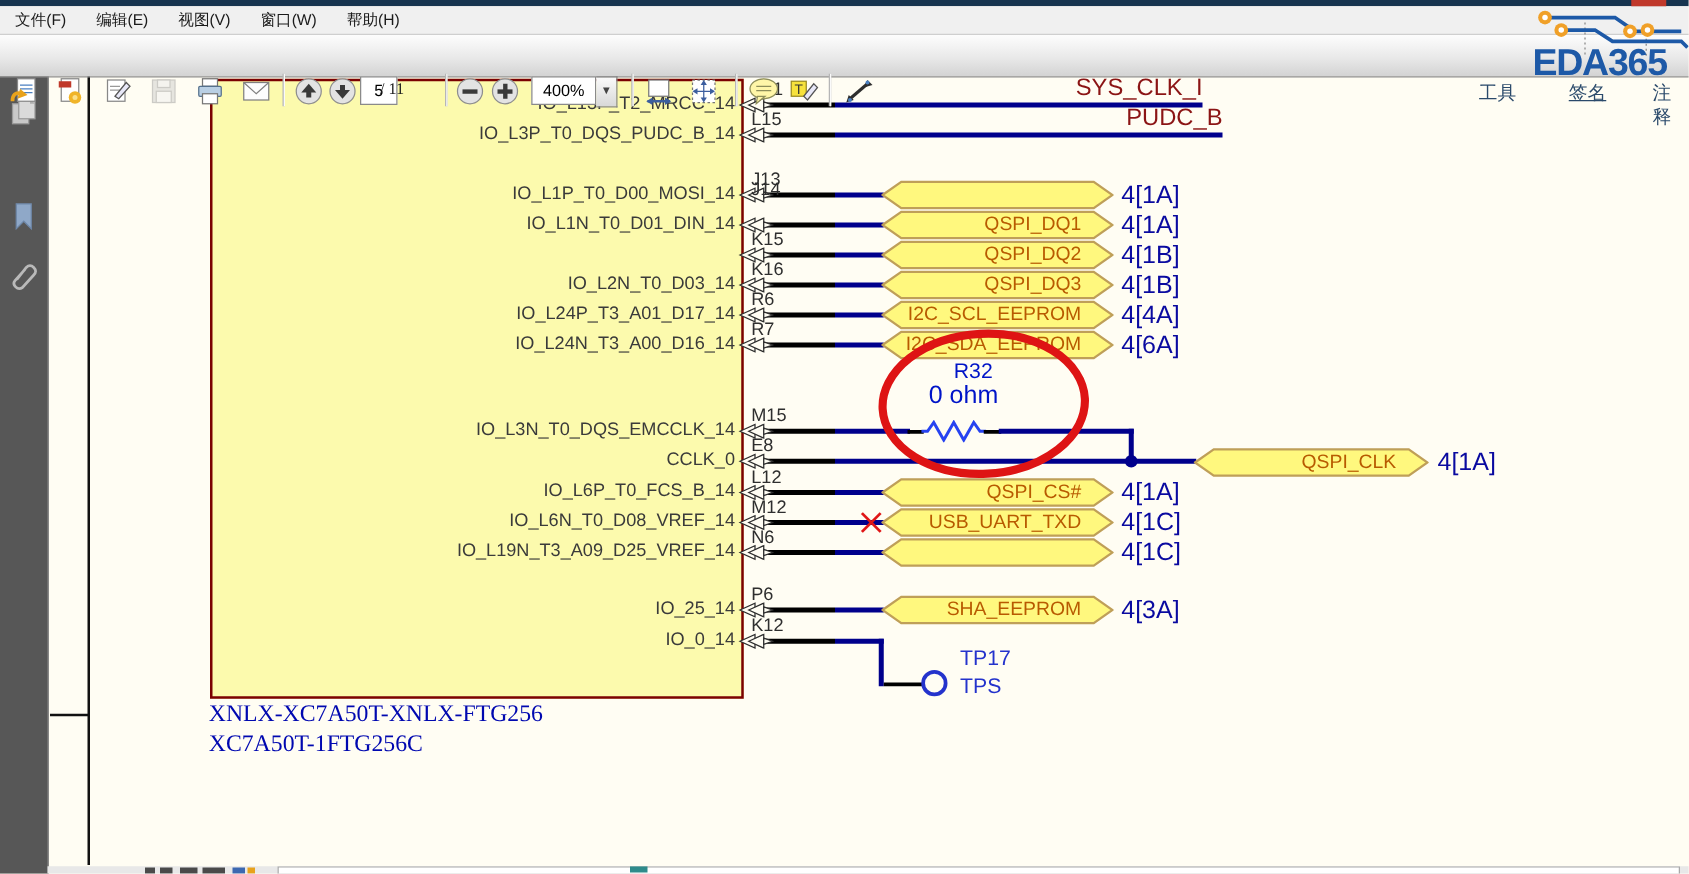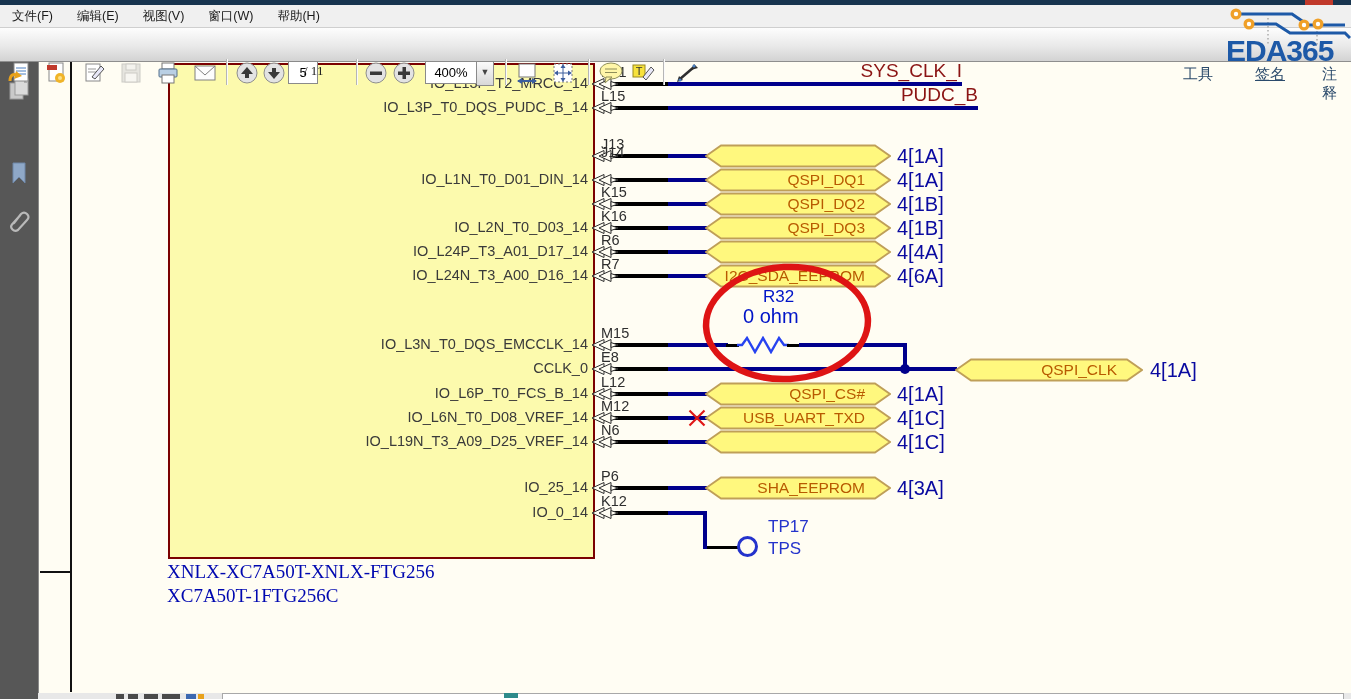--- a/index.html
+++ b/index.html
@@ -77,20 +77,21 @@
       <div class="blocklabel" style="top:98px">IO_L3P_T0_DQS_PUDC_B_14</div>
       <div class="pinnum" style="top:87px">L15</div>
       <div class="stub" style="left:604px;top:106px;width:64px"></div>
       <svg class="abs" style="left:590px;top:101px" width="30" height="14" viewBox="0 0 30 14">
   <polygon points="2,7 14,1.5 14,12.5" fill="#FFFDF3" stroke="#2E2E2E" stroke-width="1"></polygon>
   <polygon points="9,7 21,1.5 21,12.5" fill="#FFFDF3" stroke="#2E2E2E" stroke-width="1"></polygon>
   <polygon points="21,4.5 28,7 21,9.5" fill="#FFFDF3" stroke="#2E2E2E" stroke-width="1"></polygon>
       </svg>
       <div class="wire" style="left:668px;top:106px;width:310px"></div>
       <div class="netlabel" style="left:718px;top:84px">PUDC_B</div>
+      <div class="blocklabel" style="top:146px">IO_L1P_T0_D00_MOSI_14</div>
       <div class="pinnum" style="top:135px">J13</div>
       <div class="stub" style="left:604px;top:154px;width:64px"></div>
       <svg class="abs" style="left:590px;top:149px" width="30" height="14" viewBox="0 0 30 14">
   <polygon points="2,7 14,1.5 14,12.5" fill="#FFFDF3" stroke="#2E2E2E" stroke-width="1"></polygon>
   <polygon points="9,7 21,1.5 21,12.5" fill="#FFFDF3" stroke="#2E2E2E" stroke-width="1"></polygon>
   <polygon points="21,4.5 28,7 21,9.5" fill="#FFFDF3" stroke="#2E2E2E" stroke-width="1"></polygon>
       </svg>
       <div class="wire" style="left:668px;top:154px;width:39px"></div>
       <svg class="abs" style="left:705px;top:144px" width="186" height="24" viewBox="0 0 186 24">
       <polygon points="1,12 16,1.5 170,1.5 185,12 170,22.5 16,22.5" fill="#FFF87E" stroke="#BF9F58" stroke-width="1.8"></polygon>
@@ -142,20 +143,21 @@
       <div class="stub" style="left:604px;top:250px;width:64px"></div>
       <svg class="abs" style="left:590px;top:245px" width="30" height="14" viewBox="0 0 30 14">
   <polygon points="2,7 14,1.5 14,12.5" fill="#FFFDF3" stroke="#2E2E2E" stroke-width="1"></polygon>
   <polygon points="9,7 21,1.5 21,12.5" fill="#FFFDF3" stroke="#2E2E2E" stroke-width="1"></polygon>
   <polygon points="21,4.5 28,7 21,9.5" fill="#FFFDF3" stroke="#2E2E2E" stroke-width="1"></polygon>
       </svg>
       <div class="wire" style="left:668px;top:250px;width:39px"></div>
       <svg class="abs" style="left:705px;top:240px" width="186" height="24" viewBox="0 0 186 24">
       <polygon points="1,12 16,1.5 170,1.5 185,12 170,22.5 16,22.5" fill="#FFF87E" stroke="#BF9F58" stroke-width="1.8"></polygon>
       </svg>
+      <div class="hexlabel" style="left:705px;top:240px"><span>I2C_SCL_EEPROM</span></div>
       <div class="reflabel" style="top:239px">4[4A]</div>
       <div class="blocklabel" style="top:266px">IO_L24N_T3_A00_D16_14</div>
       <div class="pinnum" style="top:255px">R7</div>
       <div class="stub" style="left:604px;top:274px;width:64px"></div>
       <svg class="abs" style="left:590px;top:269px" width="30" height="14" viewBox="0 0 30 14">
   <polygon points="2,7 14,1.5 14,12.5" fill="#FFFDF3" stroke="#2E2E2E" stroke-width="1"></polygon>
   <polygon points="9,7 21,1.5 21,12.5" fill="#FFFDF3" stroke="#2E2E2E" stroke-width="1"></polygon>
   <polygon points="21,4.5 28,7 21,9.5" fill="#FFFDF3" stroke="#2E2E2E" stroke-width="1"></polygon>
       </svg>
       <div class="wire" style="left:668px;top:274px;width:39px"></div>

